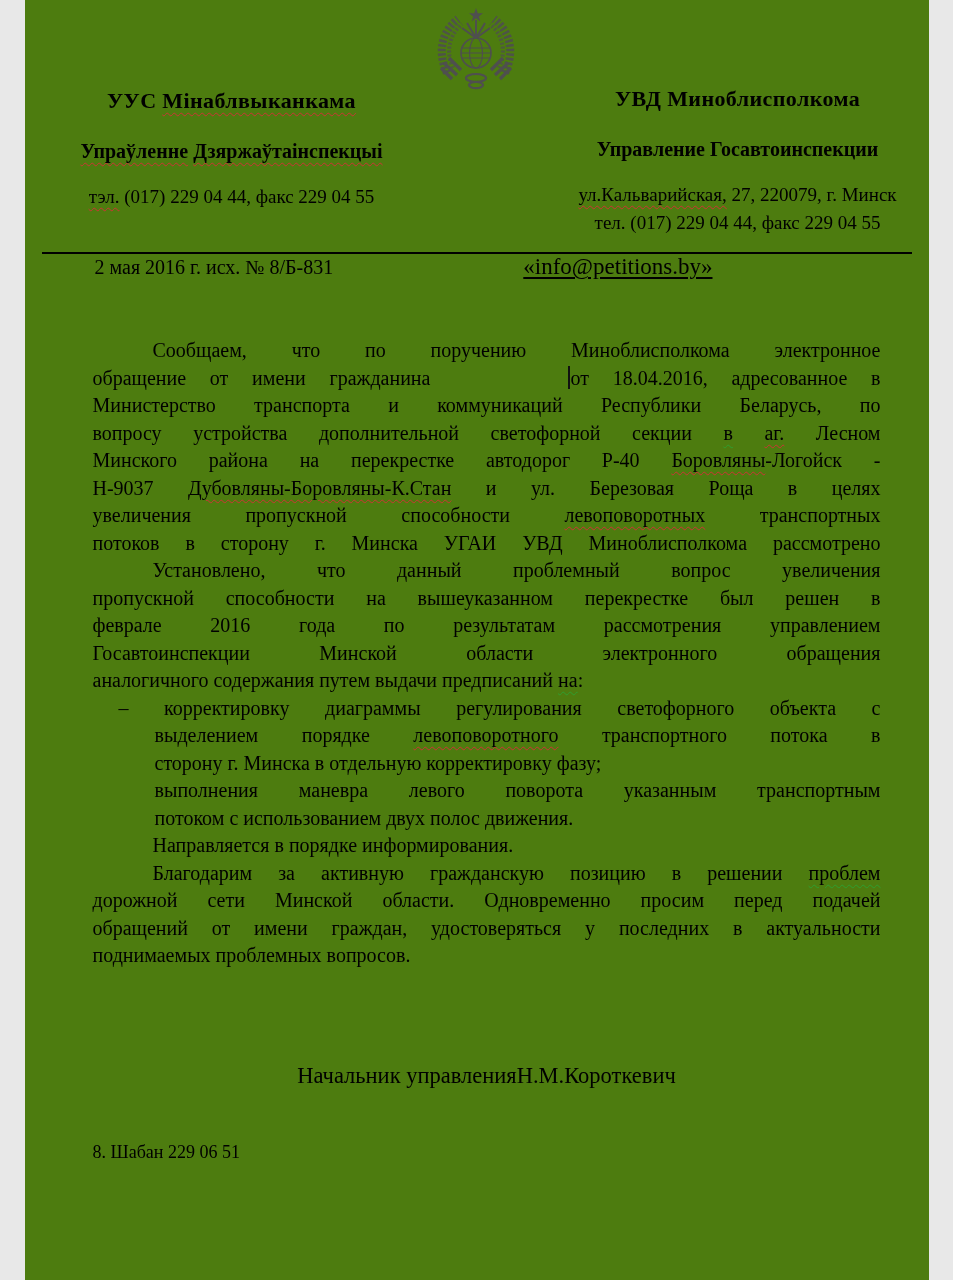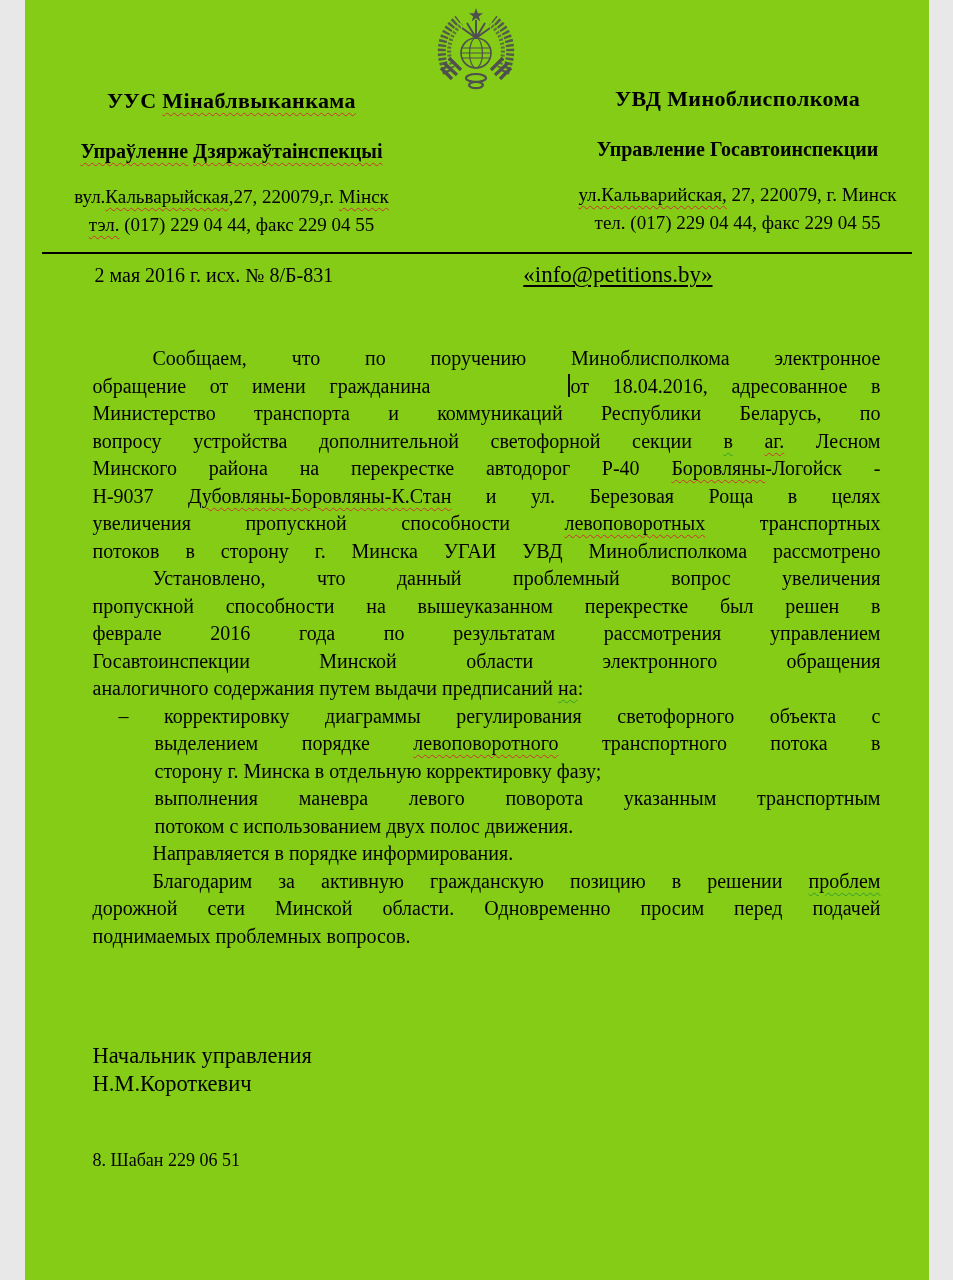--- a/index.html
+++ b/index.html
@@ -1,55 +1,55 @@
 <!DOCTYPE html>
 <html style="--sq-red: #cc3333; --sq-green: #2e9e2e;"><head>
 <meta charset="utf-8">
 <style>
   html,body{margin:0;padding:0;background:#e8e8e8;}
   .page{
     position:relative;
     width:904px;height:1280px;
     margin:0 auto;
-    background:#84cc16;
+    background:#4d7c0f;
     color:#000;
     font-family:"Liberation Serif", serif;
     overflow:hidden;
   }
   
   .letterhead{position:relative;height:252px;}
   .emblem{position:absolute;left:407px;top:6px;}
   .lh-col{position:absolute;text-align:center;}
   .lh-col.left{left:20px;top:88px;width:374px;}
   .lh-col.right{left:510px;top:86px;width:406px;}
   .lh-org{font-size:22px;font-weight:bold;line-height:26px;margin-bottom:25px;letter-spacing:.4px;}
   .lh-dept{font-size:20px;font-weight:bold;line-height:24px;margin-bottom:20px;}
   .lh-addr{font-size:19px;line-height:28px;}
   .rule{margin:0 17px;border:none;border-top:2.5px solid #000;height:0;}
   
-  .refline{display:flex;align-items:baseline;margin-top:8px;height:30px;}
+  .refline{display:flex;align-items:baseline;margin-top:0;height:30px;}
   .refdate{margin-left:70px;font-size:20px;white-space:nowrap;}
   .recipient{margin-left:auto;margin-right:216px;font-size:23px;
     text-decoration:underline;text-decoration-thickness:1.5px;text-underline-offset:3px;}
   
   .bodytext{margin:53px 48px 0 68px;font-size:20px;}
   .bl{line-height:27.5px;min-height:27.5px;text-align:left;}
   .bl.just{text-align:justify;text-align-last:justify;}
   .bl.ind{text-indent:60px;}
   .bl.bf{padding-left:62px;text-indent:-36px;}
   .bl.bc{padding-left:62px;}
   
   .sq-red{text-decoration-line:underline;text-decoration-style:wavy;
     text-decoration-color:var(--sq-red,#cc3333);text-decoration-thickness:1px;text-underline-offset:4px;}
   .sq-green{text-decoration-line:underline;text-decoration-style:wavy;
     text-decoration-color:var(--sq-green,#2e9e2e);text-decoration-thickness:1px;text-underline-offset:4px;}
   
   .gap{display:inline-block;height:23px;border-right:2.5px solid #111;vertical-align:-4px;}
   
-  .sigrow{display:flex;justify-content:space-between;margin:92px 48px 0 68px;font-size:22.5px;line-height:28px;flex-direction:column;}
+  .sigrow{display:flex;justify-content:center;margin:92px 48px 0 68px;font-size:22.5px;line-height:28px;}
   .executor{margin:50px 48px 0 68px;font-size:18px;line-height:25px;}
 </style>
 </head>
 <body>
 
 <div class="page">
 
   <div class="letterhead">
 
     <div class="emblem">
@@ -74,21 +74,20 @@
           <ellipse cx="44" cy="79" rx="7" ry="3.2" stroke-width="2.2"></ellipse>
         </g>
 
         <polygon points="44,2 45.8,7.2 51,7.2 46.8,10.4 48.4,15.4 44,12.3 39.6,15.4 41.2,10.4 37,7.2 42.2,7.2" fill="#4f4f4f"></polygon>
       </svg>
     </div>
 
     <div class="lh-col left">
       <div class="lh-org"><span>УУС </span><span class="sq-red">Мінаблвыканкама</span></div>
       <div class="lh-dept"><span class="sq-red">Упраўленне</span><span> </span><span class="sq-red">Дзяржаўтаінспекцыі</span></div>
-      <div class="lh-addr"><span>вул.</span><span class="sq-red">Кальварыйская</span><span>,27,  220079,г. </span><span class="sq-red">Мінск</span></div>
       <div class="lh-addr"><span class="sq-red">тэл.</span><span> (017) 229 04 44, факс 229 04 55</span></div>
     </div>
 
     <div class="lh-col right">
       <div class="lh-org"><span>УВД Миноблисполкома</span></div>
       <div class="lh-dept"><span>Управление Госавтоинспекции</span></div>
       <div class="lh-addr"><span class="sq-red">ул.Кальварийская,</span><span>  27, 220079, г. Минск</span></div>
       <div class="lh-addr"><span>тел. (017) 229 04 44, факс 229 04 55</span></div>
     </div>
 
@@ -116,20 +115,21 @@
       <div class="bl just"><span>Госавтоинспекции Минской области электронного обращения</span></div>
       <div class="bl "><span>аналогичного содержания путем выдачи предписаний </span><span class="sq-green">на</span><span>:</span></div>
       <div class="bl bf just"><span>– корректировку диаграммы регулирования светофорного объекта с</span></div>
       <div class="bl bc just"><span>выделением порядке </span><span class="sq-red">левоповоротного</span><span> транспортного потока в</span></div>
       <div class="bl bc"><span>сторону г. Минска в отдельную корректировку фазу;</span></div>
       <div class="bl bc just"><span>выполнения маневра левого поворота указанным транспортным</span></div>
       <div class="bl bc"><span>потоком с использованием двух полос движения.</span></div>
       <div class="bl ind"><span>Направляется в порядке информирования.</span></div>
       <div class="bl ind just"><span>Благодарим за активную гражданскую позицию в решении </span><span class="sq-green">проблем</span></div>
       <div class="bl just"><span>дорожной сети Минской области. Одновременно просим перед подачей</span></div>
+      <div class="bl just"><span>обращений от имени граждан, удостоверяться у последних в актуальности</span></div>
       <div class="bl "><span>поднимаемых проблемных вопросов.</span></div>
     </div>
 
   <div class="sigrow">
     <span>Начальник управления</span>
     <span>Н.М.Короткевич</span>
   </div>
 
   <div class="executor">8. Шабан 229 06 51</div>
 

